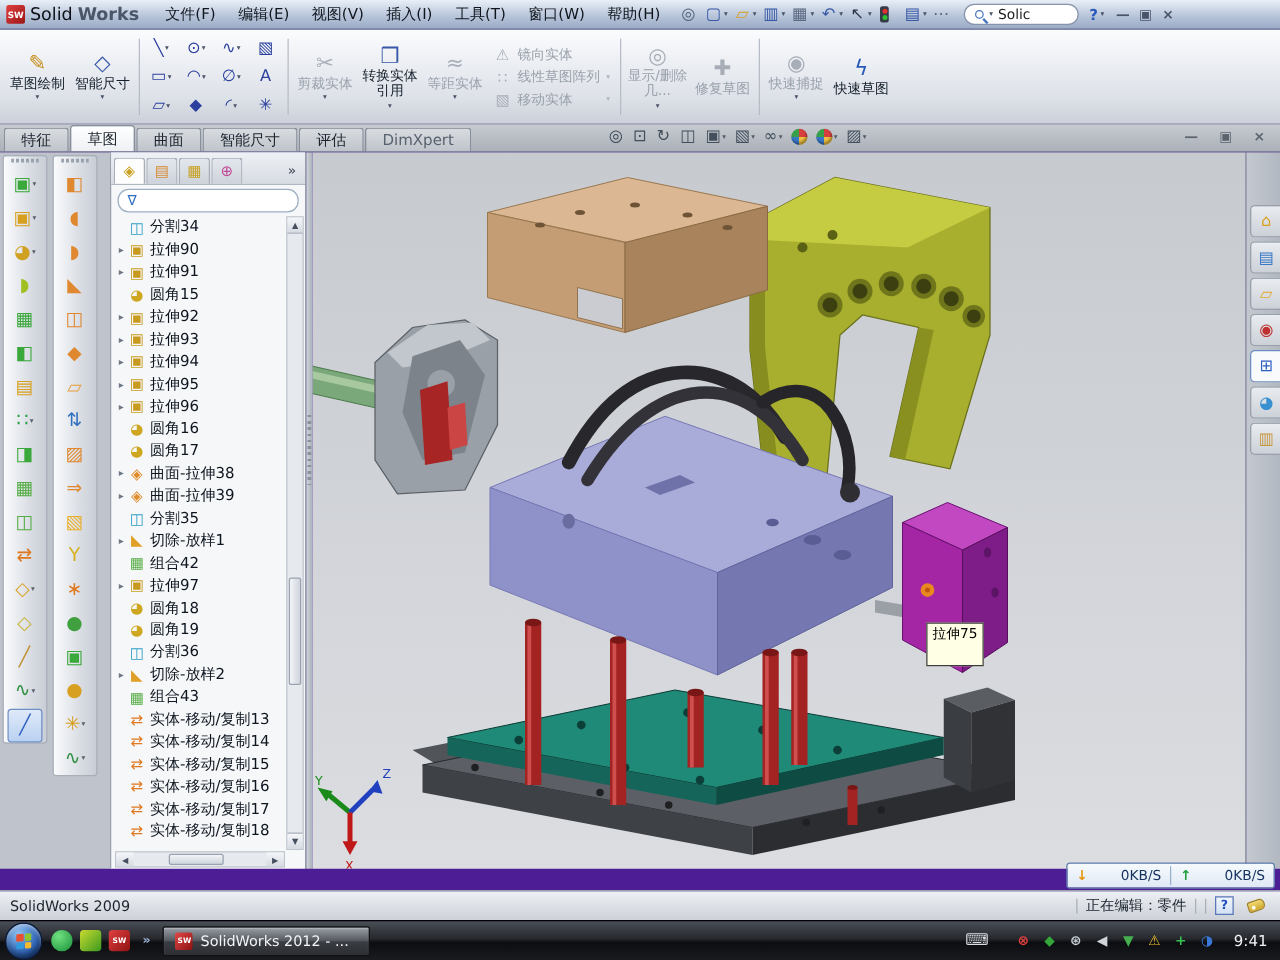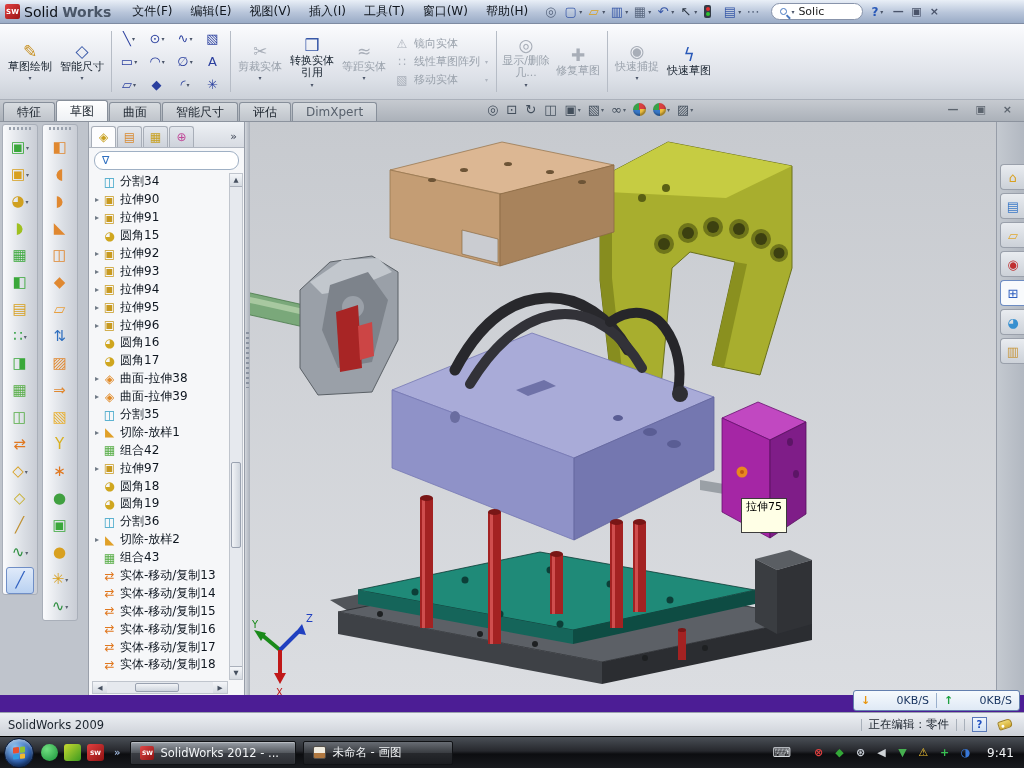--- a/index.html
+++ b/index.html
@@ -903,24 +903,20 @@
 
     <span class="qli"></span>
         <span class="qli"></span>
         <span class="qli">SW</span>
       </div>
     <span class="qchev">»</span>
     <div class="tkbtn active">
       <span class="swsq">SW</span>
       <span class="lbl">SolidWorks 2012 - ...</span>
     </div>
-    <div class="tkbtn idle">
-      <span class="paintic"></span>
-      <span class="lbl">未命名 - 画图</span>
-    </div>
     <div class="tray">
       <span class="kb">⌨</span>
       <span style="display:contents">
         
       <span class="tico" style="color: rgb(224, 64, 64);">⊗</span><span class="tico" style="color: rgb(52, 168, 56);">◆</span><span class="tico" style="color: rgb(200, 206, 214);">⊛</span><span class="tico" style="color: rgb(208, 212, 216);">◀</span><span class="tico" style="color: rgb(70, 176, 80);">▼</span><span class="tico" style="color: rgb(240, 192, 48);">⚠</span><span class="tico" style="color: rgb(56, 192, 82);">+</span><span class="tico" style="color: rgb(56, 120, 216);">◑</span></span>
       <span class="clock">9:41</span>
     </div>
   </div>
 
 </div>

